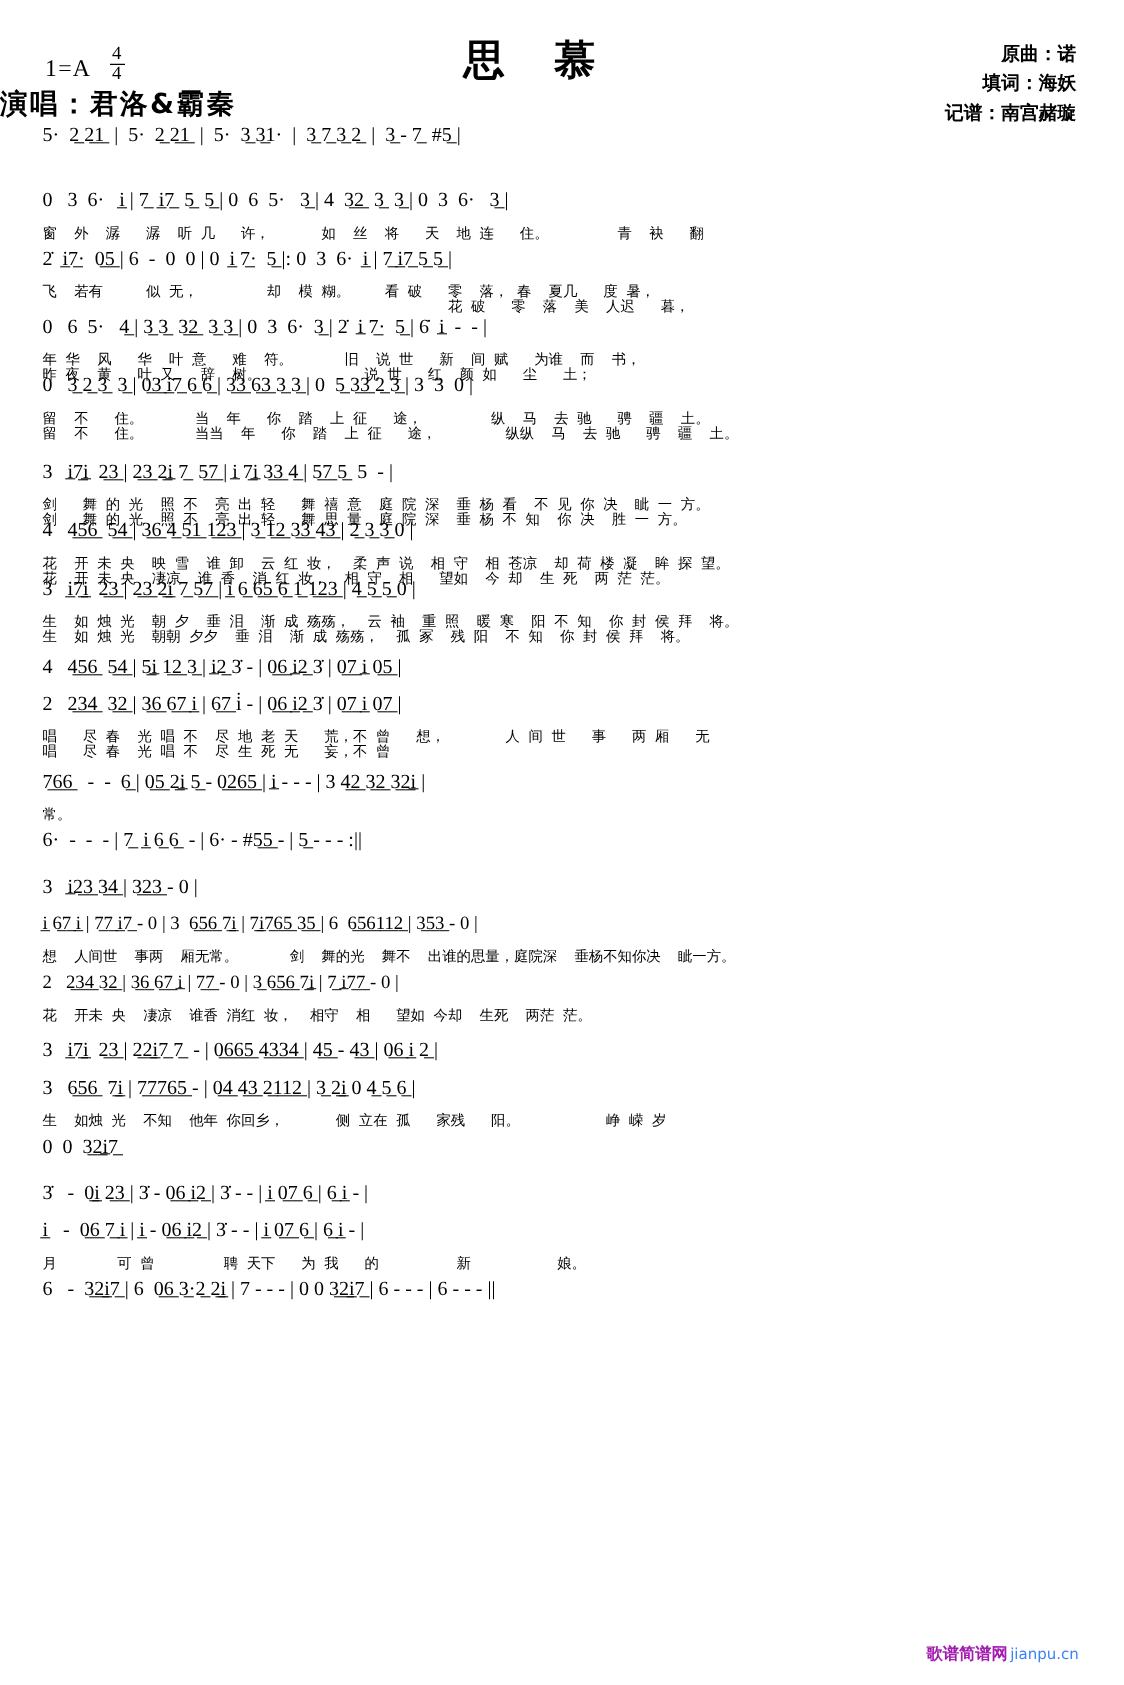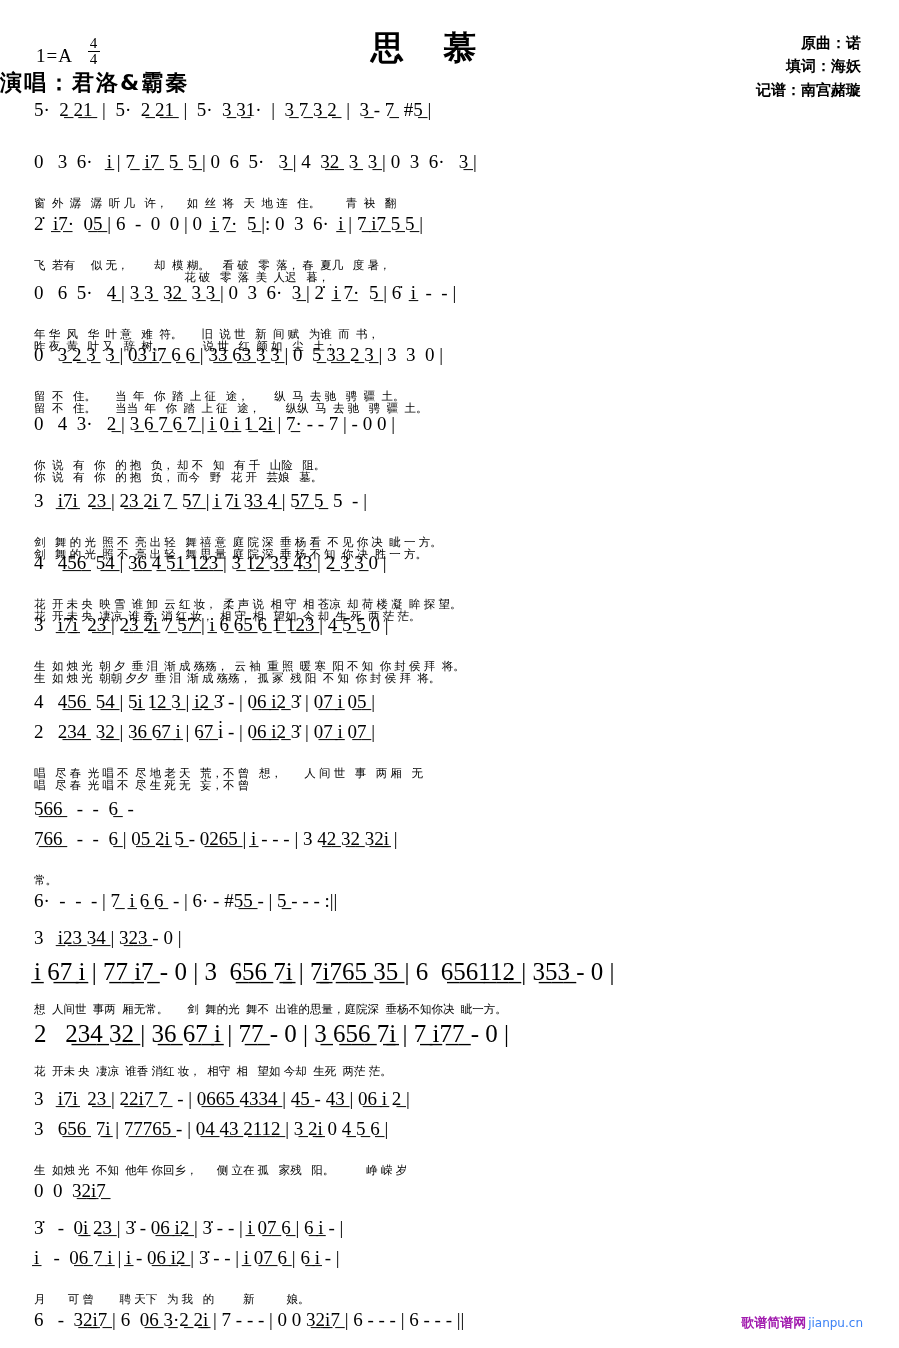--- a/index.html
+++ b/index.html
@@ -45,36 +45,35 @@
   
   .score{position:absolute;left:34px;top:100px;width:836px;}
 
   .sysline{
     position:relative;
     font-family:"Liberation Serif", serif;
   }
   
   .notes{
     position:relative;
-    font-size:19px;
+    font-size:16px;
     letter-spacing:0px;
     white-space:pre;
     line-height:1.08;
     height:30px;
   }
-  .notes.small{font-size:25px;}
+  .notes.small{font-size:15px;}
   .lyr{
     position:relative;
     font-size:11.5px;
-    font-family:Liberation Sans, sans-serif;
+    font-family:Liberation Mono, monospace;
     white-space:pre;
     line-height:1.05;
     height:17px;
     letter-spacing:0px;
-    margin-top:15px;
   }
   .rowgap{height:7px;}
   .bigrowgap{height:15px;}
 
   
   .footer{
     position:absolute;right:36px;bottom:16px;
     font-size:13px;color:#444;
     font-family:"DejaVu Sans", sans-serif;
   }
@@ -123,25 +122,20 @@
     <div class="sysline">
       <div class="notes">0   6  5·   4̲ | 3̲ 3̲  3̲2̲  3̲ 3̲ | 0  3  6·  3̲ | 2̇  i̲ 7̲·  5̲ | 6̇  i̲  -  - |</div>
       <div class="lyr">年 华  风   华  叶 意   难  符。      旧  说 世   新  间 赋   为谁  而  书，
 昨 夜  黄   叶 又   辞  树。            说 世   红  颜 如   尘   土；</div>
       <div class="notes">0   3̲ 2̲ 3̲  3̲ | 0̲3̲ i̲7̲ 6̲ 6̲ | 3̲3̲ 6̲3̲ 3̲ 3̲ | 0  5̲ 3̲3̲ 2̲ 3̲ | 3  3  0 |</div>
       <div class="lyr">留  不   住。      当  年   你  踏  上 征   途，        纵  马  去 驰   骋  疆  土。
 留  不   住。      当当  年   你  踏  上 征   途，        纵纵  马  去 驰   骋  疆  土。</div>
     </div>
     <div class="rowgap"></div>
 
-    <div class="sysline">
-      <div class="notes">0   4  3·   2̲ | 3̲ 6̲ 7̲ 6̲ 7̲ | i̲ 0̲ i̲ 1̲ 2̲i̲ | 7̲· - - 7 | - 0 0 |</div>
-      <div class="lyr">你  说   有   你   的 抱   负， 却 不   知   有 千   山险   阻。
-你  说   有   你   的 抱   负， 而今   野   花 开   芸娘   墓。</div>
-    </div>
     <div class="bigrowgap"></div>
 
     <div class="sysline">
       <div class="notes">3   i̲7̲i̲  2̲3̲ | 2̲3̲ 2̲i̲ 7̲  5̲7̲ | i̲ 7̲i̲ 3̲3̲ 4̲ | 5̲7̲ 5̲  5  - |</div>
       <div class="lyr">剑   舞 的 光  照 不  亮 出 轻   舞 禧 意  庭 院 深  垂 杨 看  不 见 你 决  眦 一 方。
 剑   舞 的 光  照 不  亮 出 轻   舞 思 量  庭 院 深  垂 杨 不 知  你 决  胜 一 方。</div>
       <div class="notes">4   4̲5̲6̲  5̲4̲ | 3̲6̲ 4̲ 5̲1̲ 1̲2̲3̲ | 3̲ 1̲2̲ 3̲3̲ 4̲3̲ | 2̲ 3̲ 3̲ 0 |</div>
       <div class="lyr">花  开 未 央  映 雪  谁 卸  云 红 妆，  柔 声 说  相 守  相 苍凉  却 荷 楼 凝  眸 探 望。
 花  开 未 央  凄凉  谁 香  消 红 妆，  相 守  相   望如  今 却  生 死  两 茫 茫。</div>
       <div class="notes">3   i̲7̲i̲  2̲3̲ | 2̲3̲ 2̲i̲ 7̲ 5̲7̲ | i̲ 6̲ 6̲5̲ 6̲ 1̲ 1̲2̲3̲ | 4̲ 5̲ 5̲ 0 |</div>
@@ -152,21 +146,20 @@
 
     <div class="sysline">
       <div class="notes">4   4̲5̲6̲  5̲4̲ | 5̲i̲ 1̲2̲ 3̲ | i̲2̲ 3̇ - | 0̲6̲ i̲2̲ 3̇ | 0̲7̲ i̲ 0̲5̲ |</div>
       <div class="notes">2   2̲3̲4̲  3̲2̲ | 3̲6̲ 6̲7̲ i̲ | 6̲7̲ i̇ - | 0̲6̲ i̲2̲ 3̇ | 0̲7̲ i̲ 0̲7̲ |</div>
       <div class="lyr">唱   尽 春  光 唱 不  尽 地 老 天   荒，不 曾   想，       人 间 世   事   两 厢   无
 唱   尽 春  光 唱 不  尽 生 死 无   妄，不 曾</div>
     </div>
     <div class="bigrowgap"></div>
 
     <div class="sysline">
-      <div class="notes">5̲6̲6̲   -  -  6̲  -</div>
       <div class="notes">7̲6̲6̲   -  -  6̲ | 0̲5̲ 2̲i̲ 5̲ - 0̲2̲6̲5̲ | i̲ - - - | 3 4̲2̲ 3̲2̲ 3̲2̲i̲ |</div>
       <div class="lyr">常。</div>
       <div class="notes">6·  -  -  - | 7̲  i̲ 6̲ 6̲  - | 6· - #5̲5̲ - | 5̲ - - - :||</div>
     </div>
     <div class="rowgap"></div>
 
     <div class="sysline">
       <div class="notes">3   i̲2̲3̲ 3̲4̲ | 3̲2̲3̲ - 0 |</div>
       <div class="notes small">i̲ 6̲7̲ i̲ | 7̲7̲ i̲7̲ - 0 | 3  6̲5̲6̲ 7̲i̲ | 7̲i̲7̲6̲5̲ 3̲5̲ | 6  6̲5̲6̲1̲1̲2̲ | 3̲5̲3̲ - 0 |</div>
       <div class="lyr">想  人间世  事两  厢无常。      剑  舞的光  舞不  出谁的思量，庭院深  垂杨不知你决  眦一方。</div>

